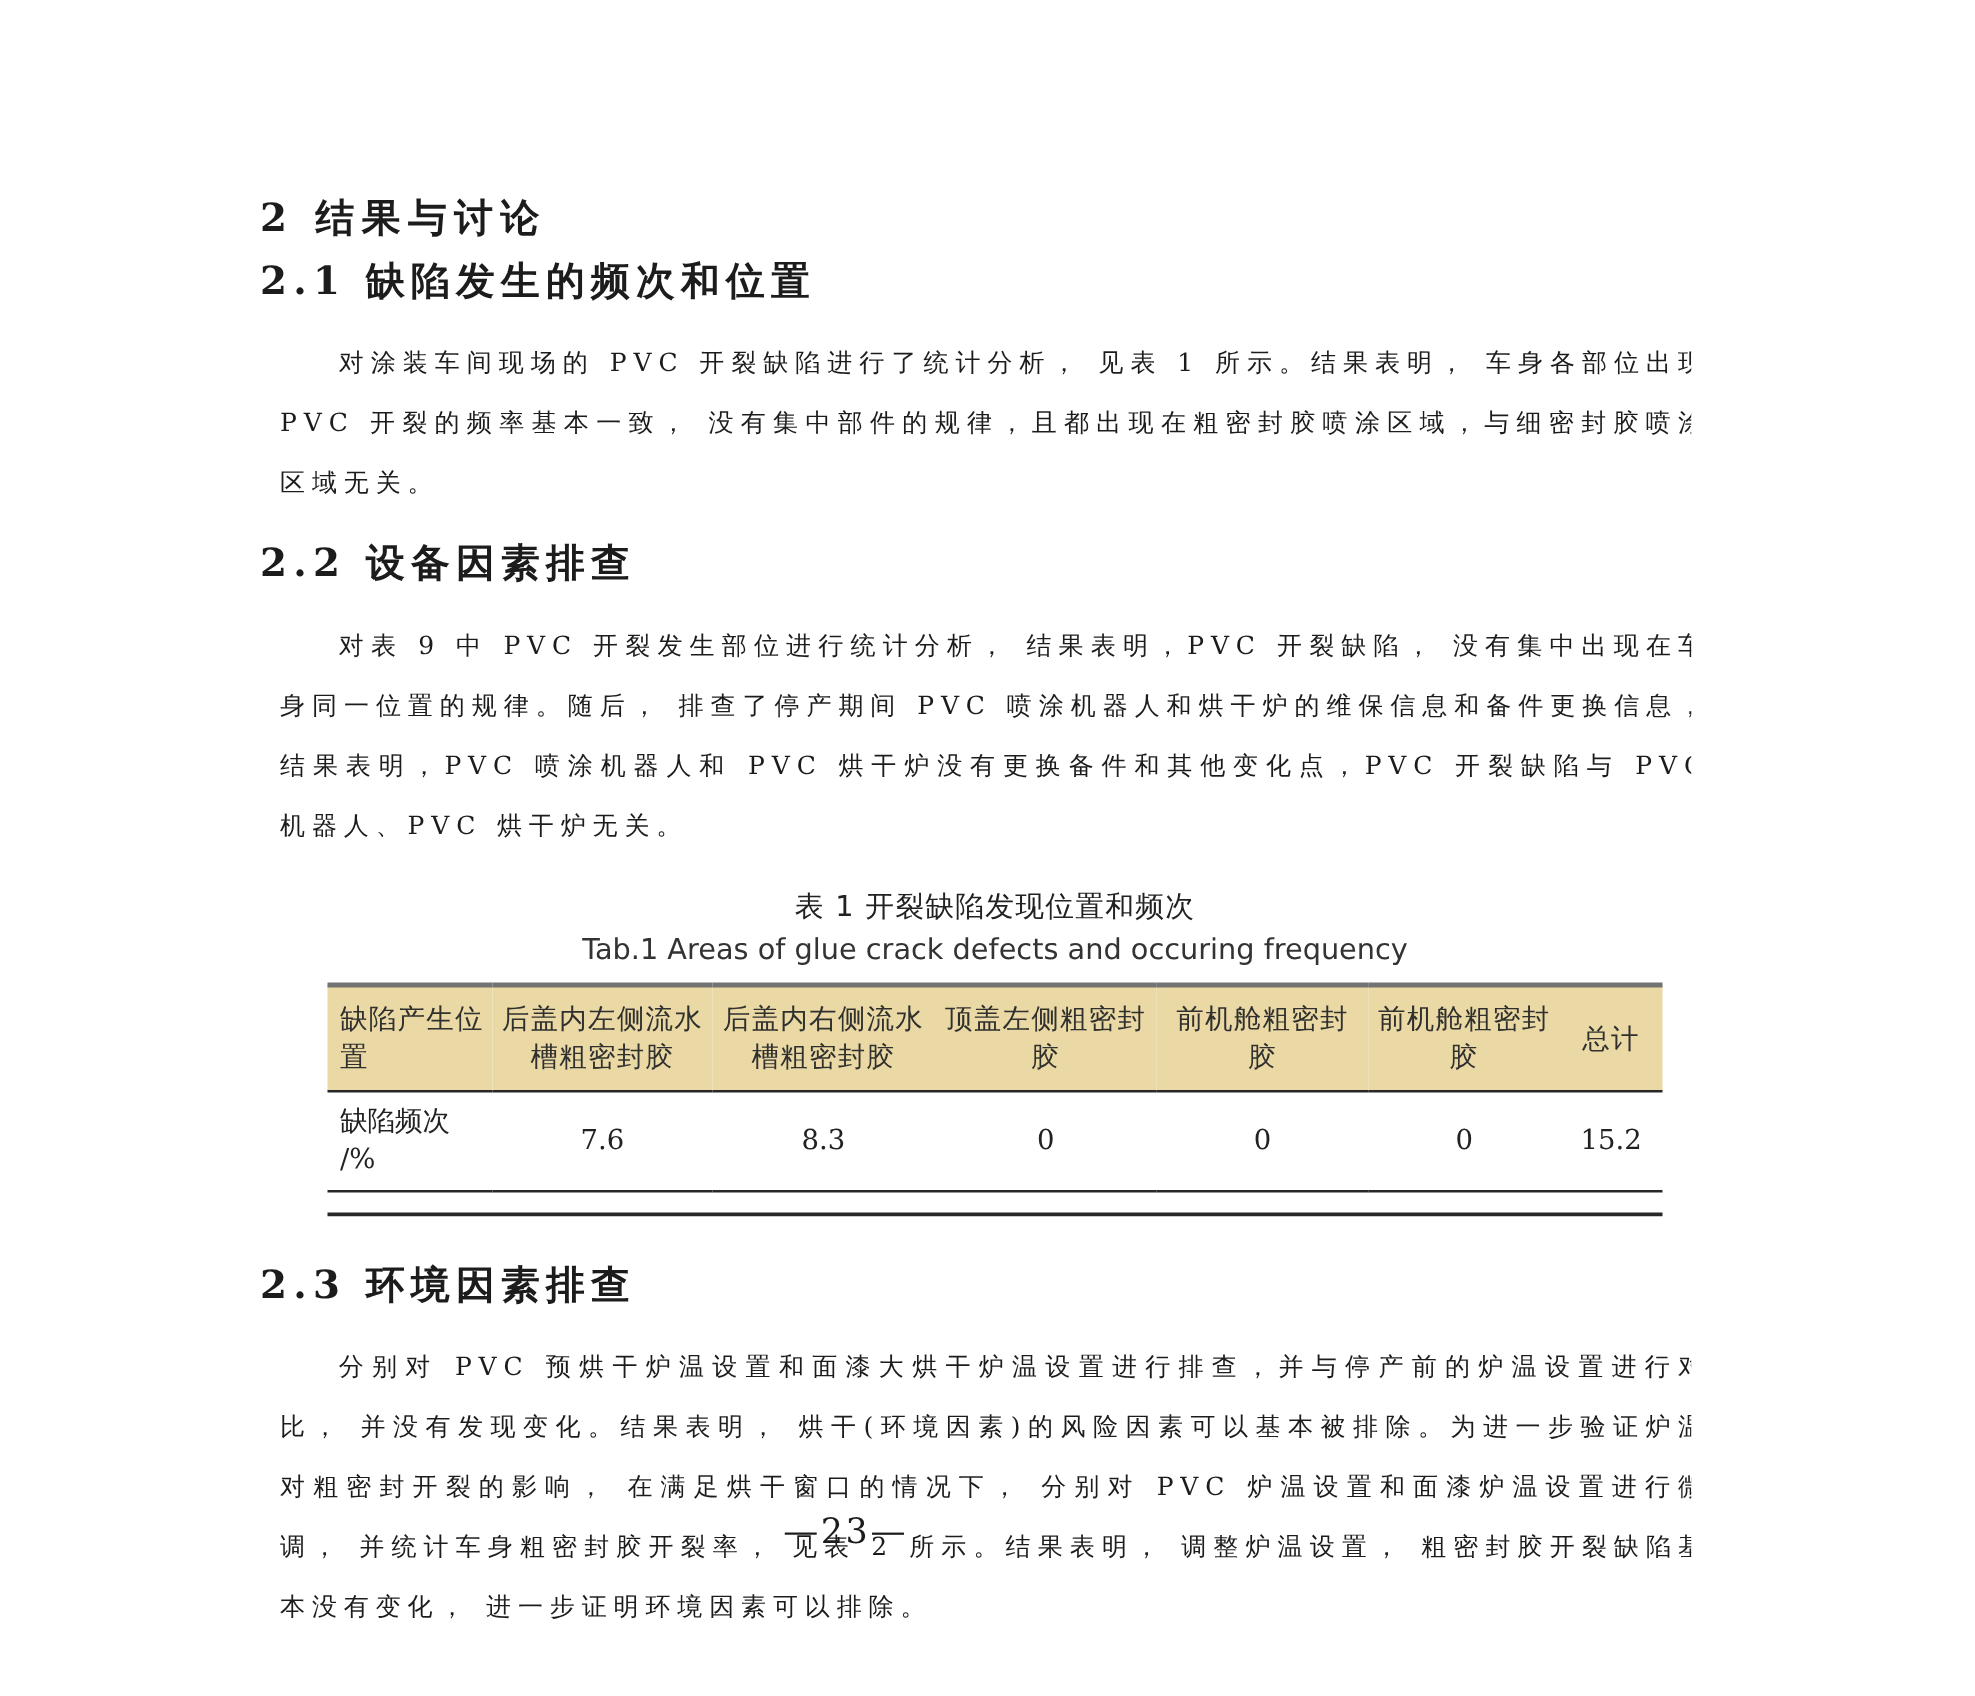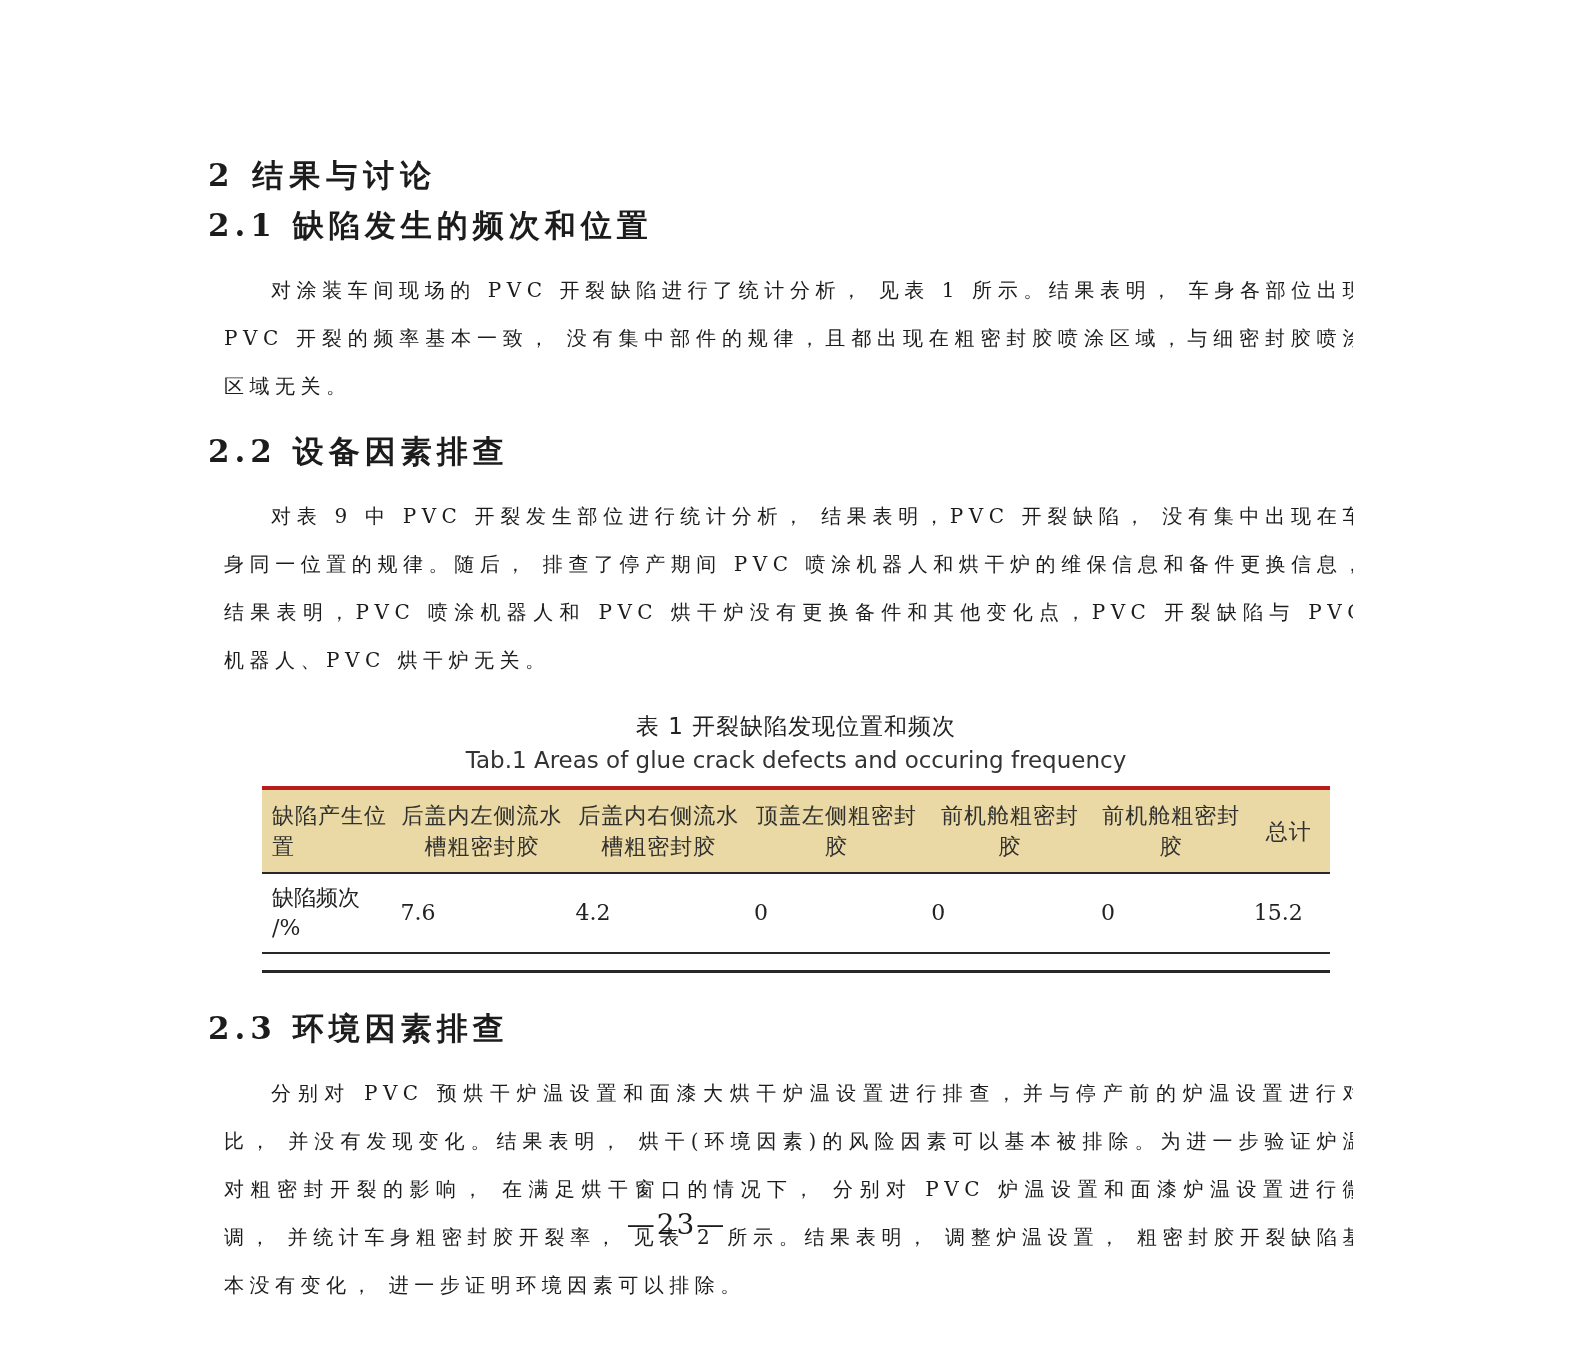--- a/index.html
+++ b/index.html
@@ -62,21 +62,21 @@
     font-size: 23px;
     line-height: 32px;
     text-align: center;
     color: #333;
     margin-top: 2px;
   }
   table.defect-table {
     width: 1068px;
     margin: 10px auto 16px auto;
     border-collapse: collapse;
-    border-top: 4px solid #b91c1c;
+    border-top: 4px solid #737373;
   }
   table.defect-table thead tr {
     border-bottom: 2px solid #282828;
   }
   table.defect-table th {
     font-weight: normal;
     font-size: 22px;
     line-height: 31px;
     padding: 10px 6px;
     text-align: center;
@@ -86,20 +86,21 @@
   }
   table.defect-table th.first-col,
   table.defect-table td.first-col {
     text-align: left;
     padding-left: 10px;
   }
   table.defect-table td {
     font-size: 22px;
     line-height: 30px;
     padding: 9px 6px;
+    text-align: center;
     color: #222;
     background: #ffffff;
     border-bottom: 2px solid #282828;
   }
   .table-bottom-rule {
     width: 1068px;
     height: 3px;
     background: #282828;
     margin: 2px auto 0 auto;
   }
@@ -144,21 +145,21 @@
             <th style="width:16.6%">顶盖左侧粗密封胶</th>
             <th style="width:15.9%">前机舱粗密封胶</th>
             <th style="width:14.3%">前机舱粗密封胶</th>
             <th style="width:7.7%">总计</th>
           </tr>
         </thead>
         <tbody>
           <tr>
             <td class="first-col">缺陷频次 /%</td>
             <td>7.6</td>
-            <td>4.2</td>
+            <td>8.3</td>
             <td>0</td>
             <td>0</td>
             <td>0</td>
             <td>15.2</td>
           </tr>
         </tbody>
       </table>
       <div class="table-bottom-rule"></div>
     </div>
 

